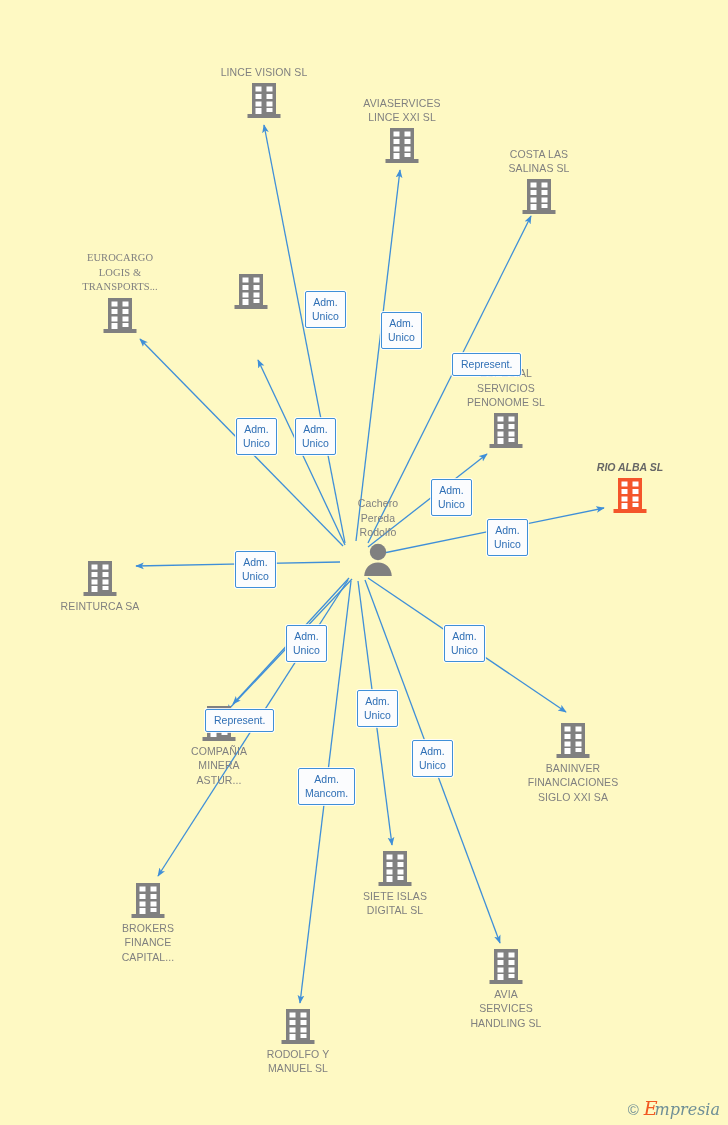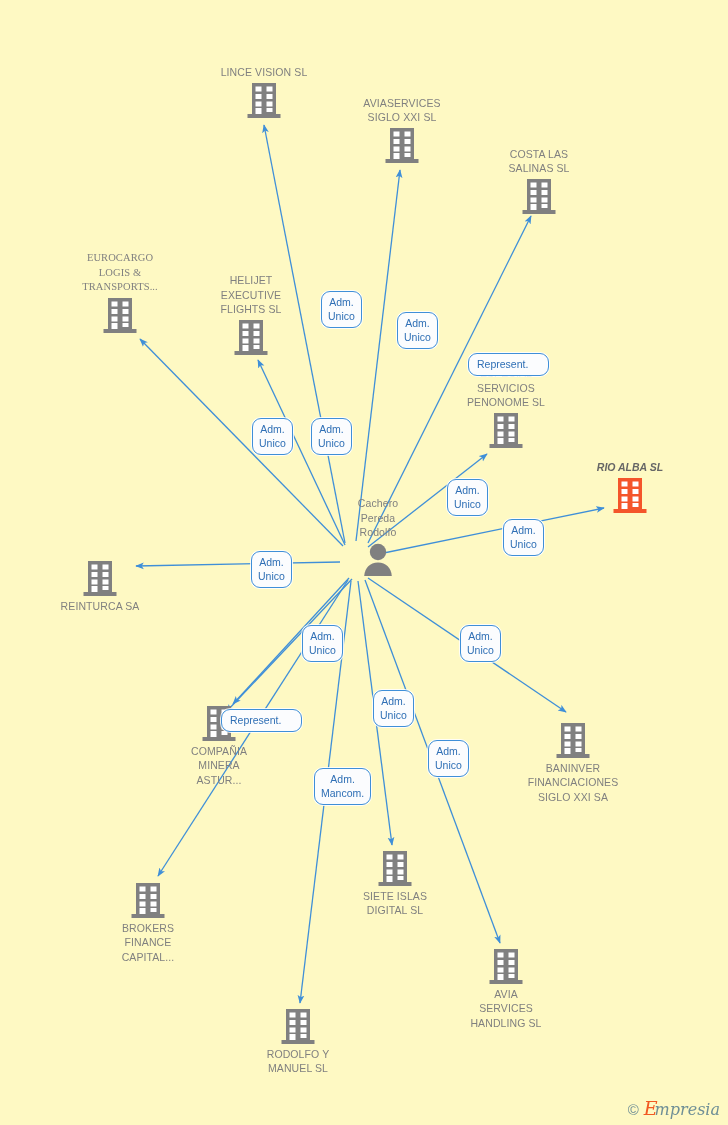--- a/index.html
+++ b/index.html
@@ -54,33 +54,32 @@
   }
   .node.label-above .node-label { margin-bottom: 2px; }
   .node.label-below .node-label { margin-top: 2px; }
 
   
   .edge-label {
     position: absolute;
     z-index: 9;
     box-sizing: border-box;
     border: 1px solid #3f8fd8;
-    border-radius: 9px;
+    border-radius: 2px;
     background: #fbfcfe;
     color: #2f6fb5;
     font-size: 10.5px;
     line-height: 14px;
     text-align: center;
     padding: 3px 6px 4px 6px;
     white-space: pre-line;
     box-shadow: 0 0 0 1px rgba(255,255,255,0.85);
-    margin-left: 16px;
   }
   .edge-label.one-line {
-    padding: 3px 20px 4px 8px;
+    padding: 3px 8px 4px 8px;
   }
   
   #watermark {
     position: absolute;
     right: 8px;
     bottom: 6px;
     z-index: 20;
     display: flex;
     align-items: baseline;
     gap: 5px;
@@ -147,21 +146,21 @@
             <rect x="8.5" y="12" width="6" height="5" fill="#ffffff"></rect>
             <rect x="19.5" y="12" width="6" height="5" fill="#ffffff"></rect>
             <rect x="8.5" y="19.5" width="6" height="5" fill="#ffffff"></rect>
             <rect x="19.5" y="19.5" width="6" height="5" fill="#ffffff"></rect>
             <rect x="8.5" y="26" width="6" height="6" fill="#ffffff"></rect>
             <rect x="19.5" y="26" width="6" height="4" fill="#ffffff"></rect>
           </svg></span>
       </div>
       <div class="node label-above" style="top: 95.5px; left: 402px;">
         <span class="node-label">AVIASERVICES
-SIGLO XXI SL</span>
+LINCE XXI SL</span>
         <span class="icon-wrap"><svg width="34" height="37" viewBox="0 0 34 37" xmlns="http://www.w3.org/2000/svg">
             <rect x="5" y="1" width="24" height="31" fill="#808080"></rect>
             <rect x="0.5" y="32" width="33" height="4" fill="#808080"></rect>
             <rect x="8.5" y="4.5" width="6" height="5" fill="#ffffff"></rect>
             <rect x="19.5" y="4.5" width="6" height="5" fill="#ffffff"></rect>
             <rect x="8.5" y="12" width="6" height="5" fill="#ffffff"></rect>
             <rect x="19.5" y="12" width="6" height="5" fill="#ffffff"></rect>
             <rect x="8.5" y="19.5" width="6" height="5" fill="#ffffff"></rect>
             <rect x="19.5" y="19.5" width="6" height="5" fill="#ffffff"></rect>
             <rect x="8.5" y="26" width="6" height="6" fill="#ffffff"></rect>
@@ -195,23 +194,20 @@
             <rect x="19.5" y="4.5" width="6" height="5" fill="#ffffff"></rect>
             <rect x="8.5" y="12" width="6" height="5" fill="#ffffff"></rect>
             <rect x="19.5" y="12" width="6" height="5" fill="#ffffff"></rect>
             <rect x="8.5" y="19.5" width="6" height="5" fill="#ffffff"></rect>
             <rect x="19.5" y="19.5" width="6" height="5" fill="#ffffff"></rect>
             <rect x="8.5" y="26" width="6" height="6" fill="#ffffff"></rect>
             <rect x="19.5" y="26" width="6" height="4" fill="#ffffff"></rect>
           </svg></span>
       </div>
       <div class="node label-above" style="top: 273px; left: 251px;">
-        <span class="node-label">HELIJET
-EXECUTIVE
-FLIGHTS  SL</span>
         <span class="icon-wrap"><svg width="34" height="37" viewBox="0 0 34 37" xmlns="http://www.w3.org/2000/svg">
             <rect x="5" y="1" width="24" height="31" fill="#808080"></rect>
             <rect x="0.5" y="32" width="33" height="4" fill="#808080"></rect>
             <rect x="8.5" y="4.5" width="6" height="5" fill="#ffffff"></rect>
             <rect x="19.5" y="4.5" width="6" height="5" fill="#ffffff"></rect>
             <rect x="8.5" y="12" width="6" height="5" fill="#ffffff"></rect>
             <rect x="19.5" y="12" width="6" height="5" fill="#ffffff"></rect>
             <rect x="8.5" y="19.5" width="6" height="5" fill="#ffffff"></rect>
             <rect x="19.5" y="19.5" width="6" height="5" fill="#ffffff"></rect>
             <rect x="8.5" y="26" width="6" height="6" fill="#ffffff"></rect>

